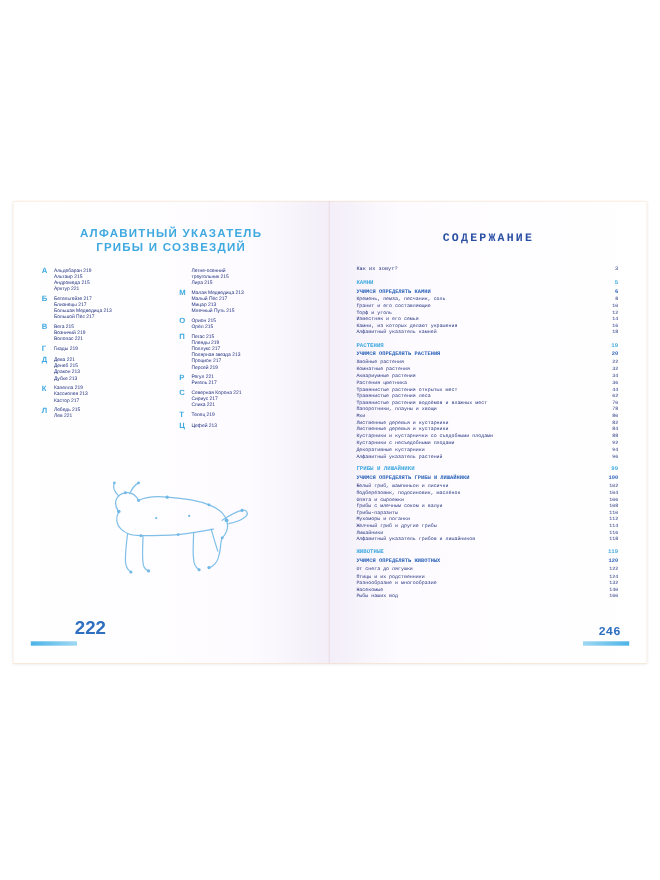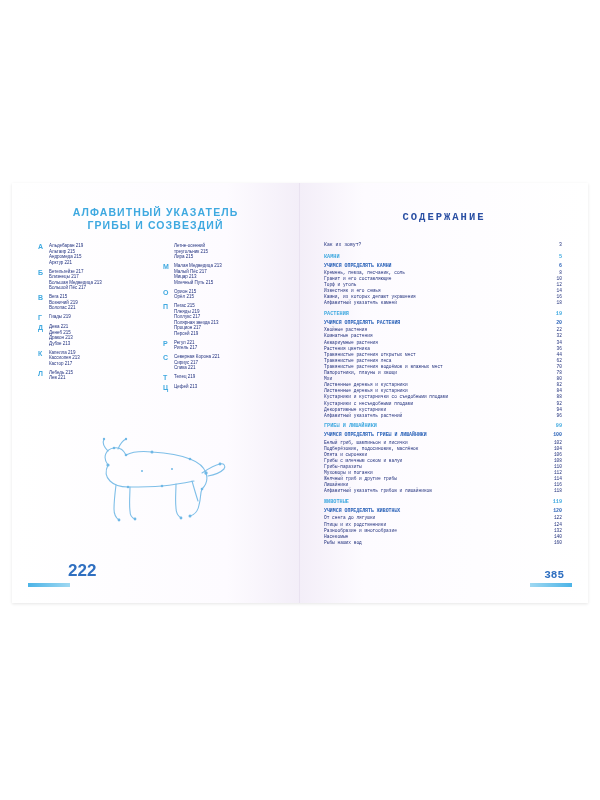--- a/index.html
+++ b/index.html
@@ -562,17 +562,17 @@
             <span class="dots"></span>
             <span class="p">140</span>
           </div>
           <div class="toc-row ">
             <span class="t">Рыбы наших вод</span>
             <span class="dots"></span>
             <span class="p">160</span>
           </div>
         </div>
       <div class="corner-right"></div>
-      <div class="page-num-right">385</div>
+      <div class="page-num-right">246</div>
     </div>
 
   </div>
 </div>
 
 </body></html>

